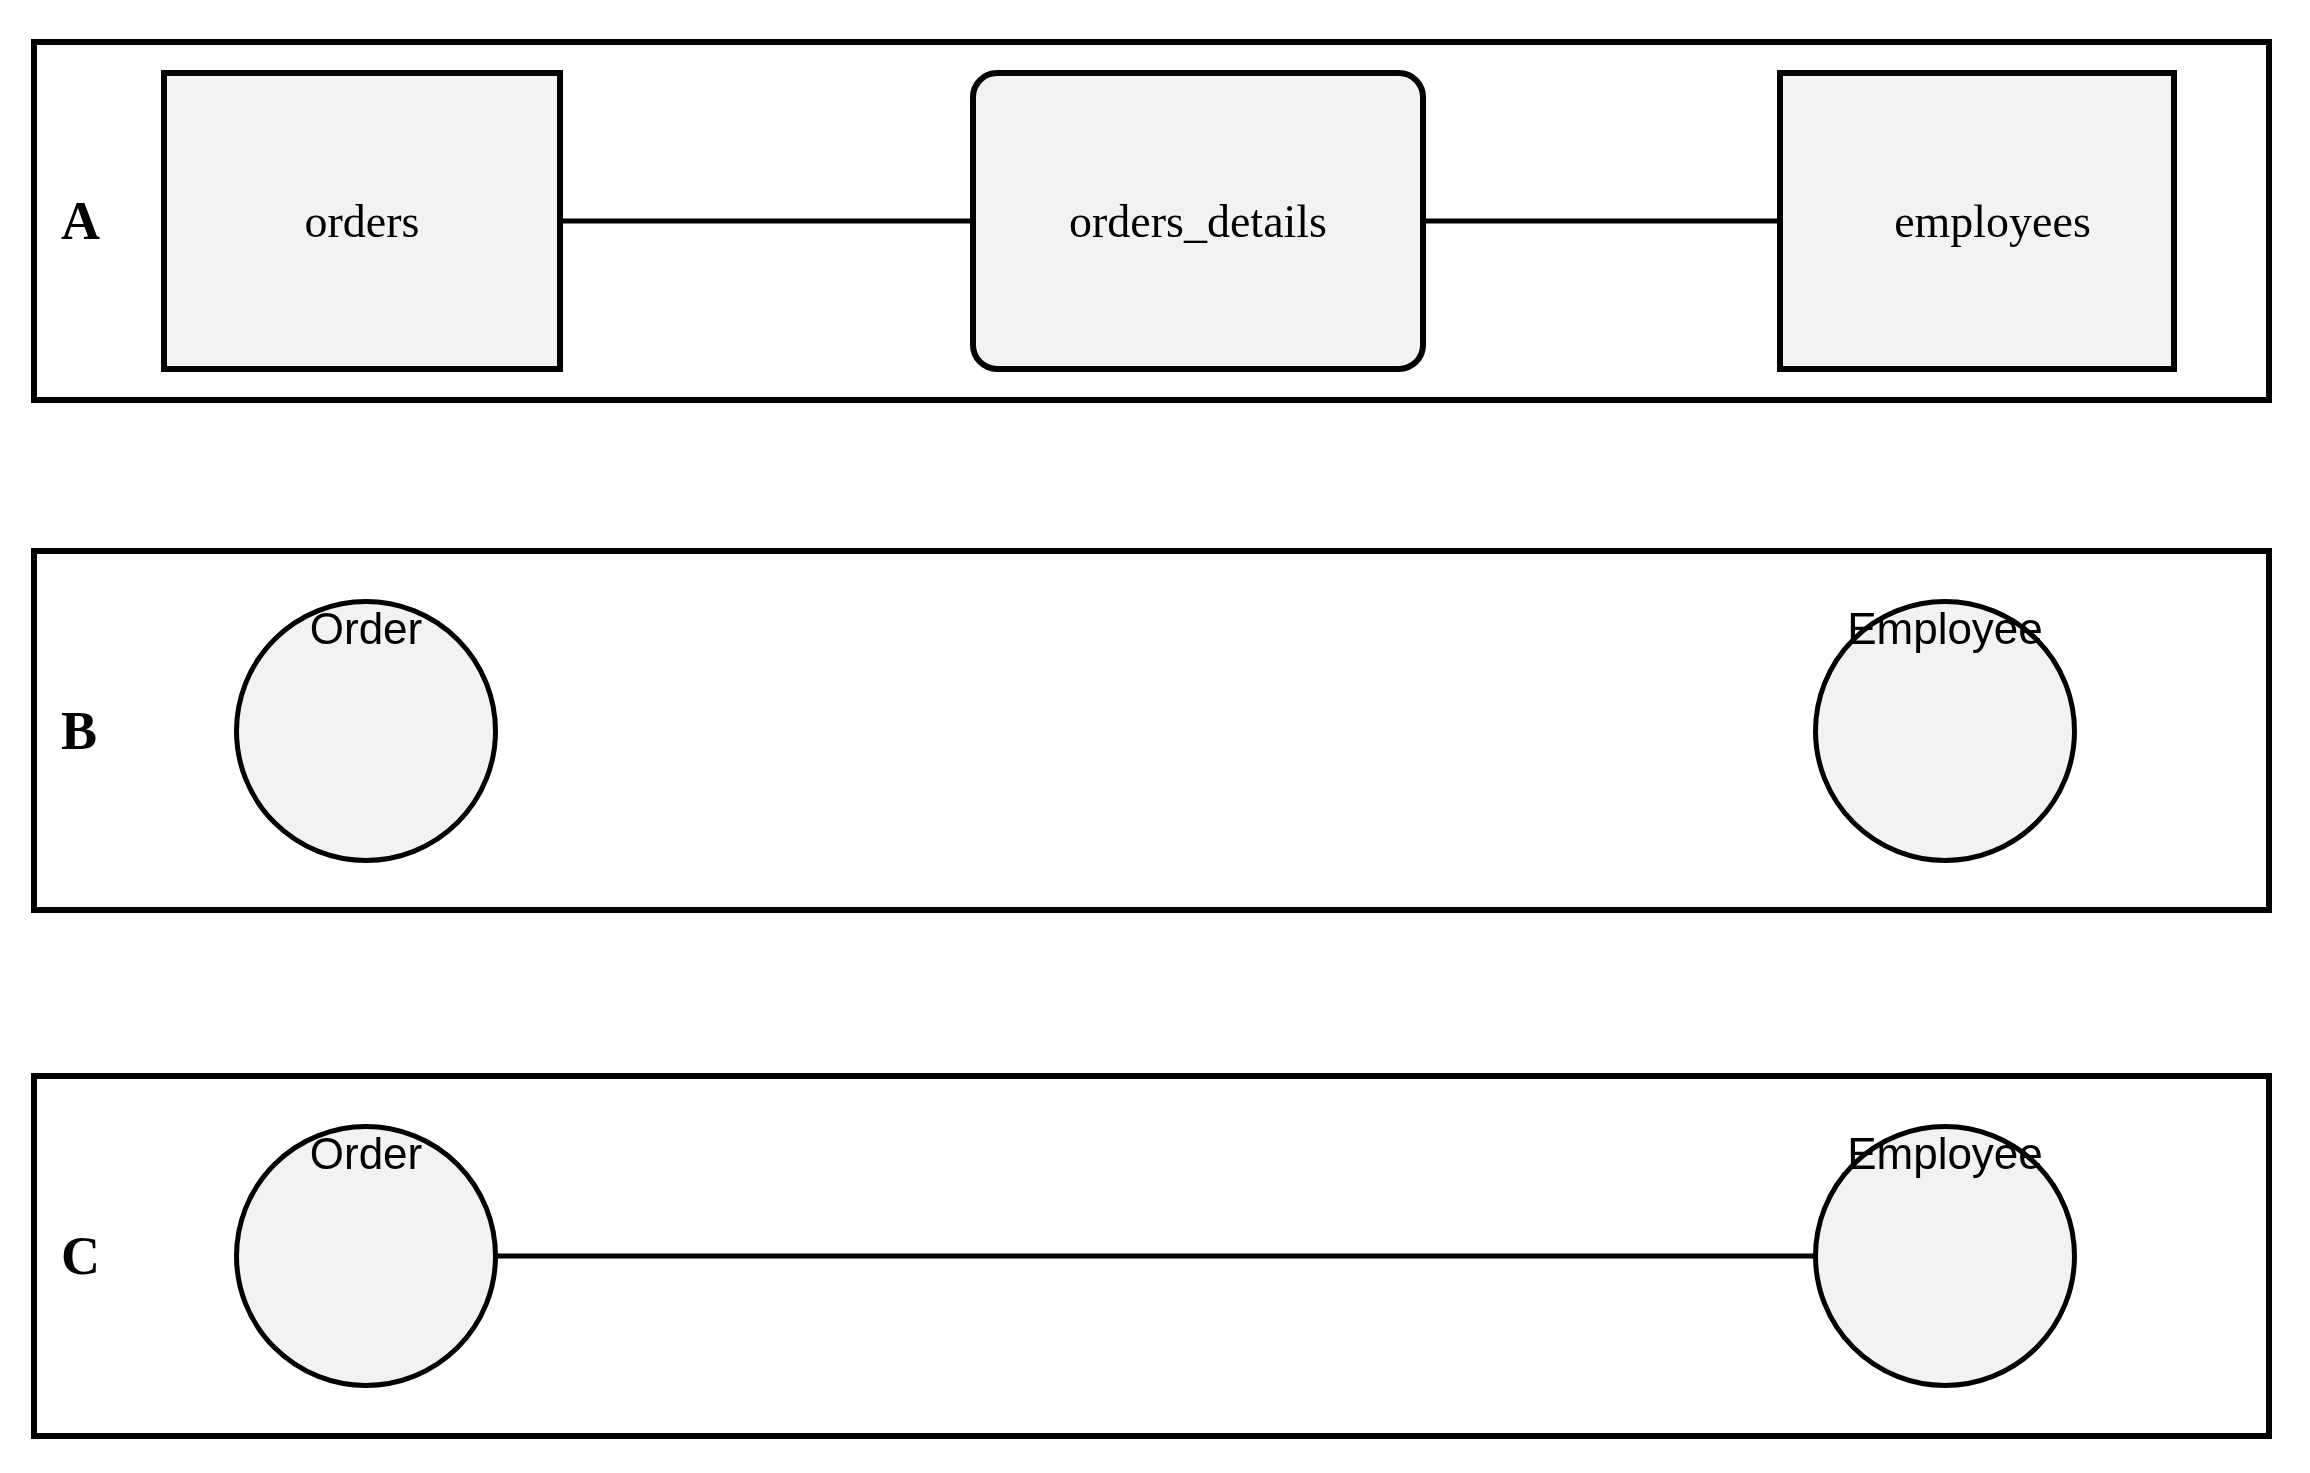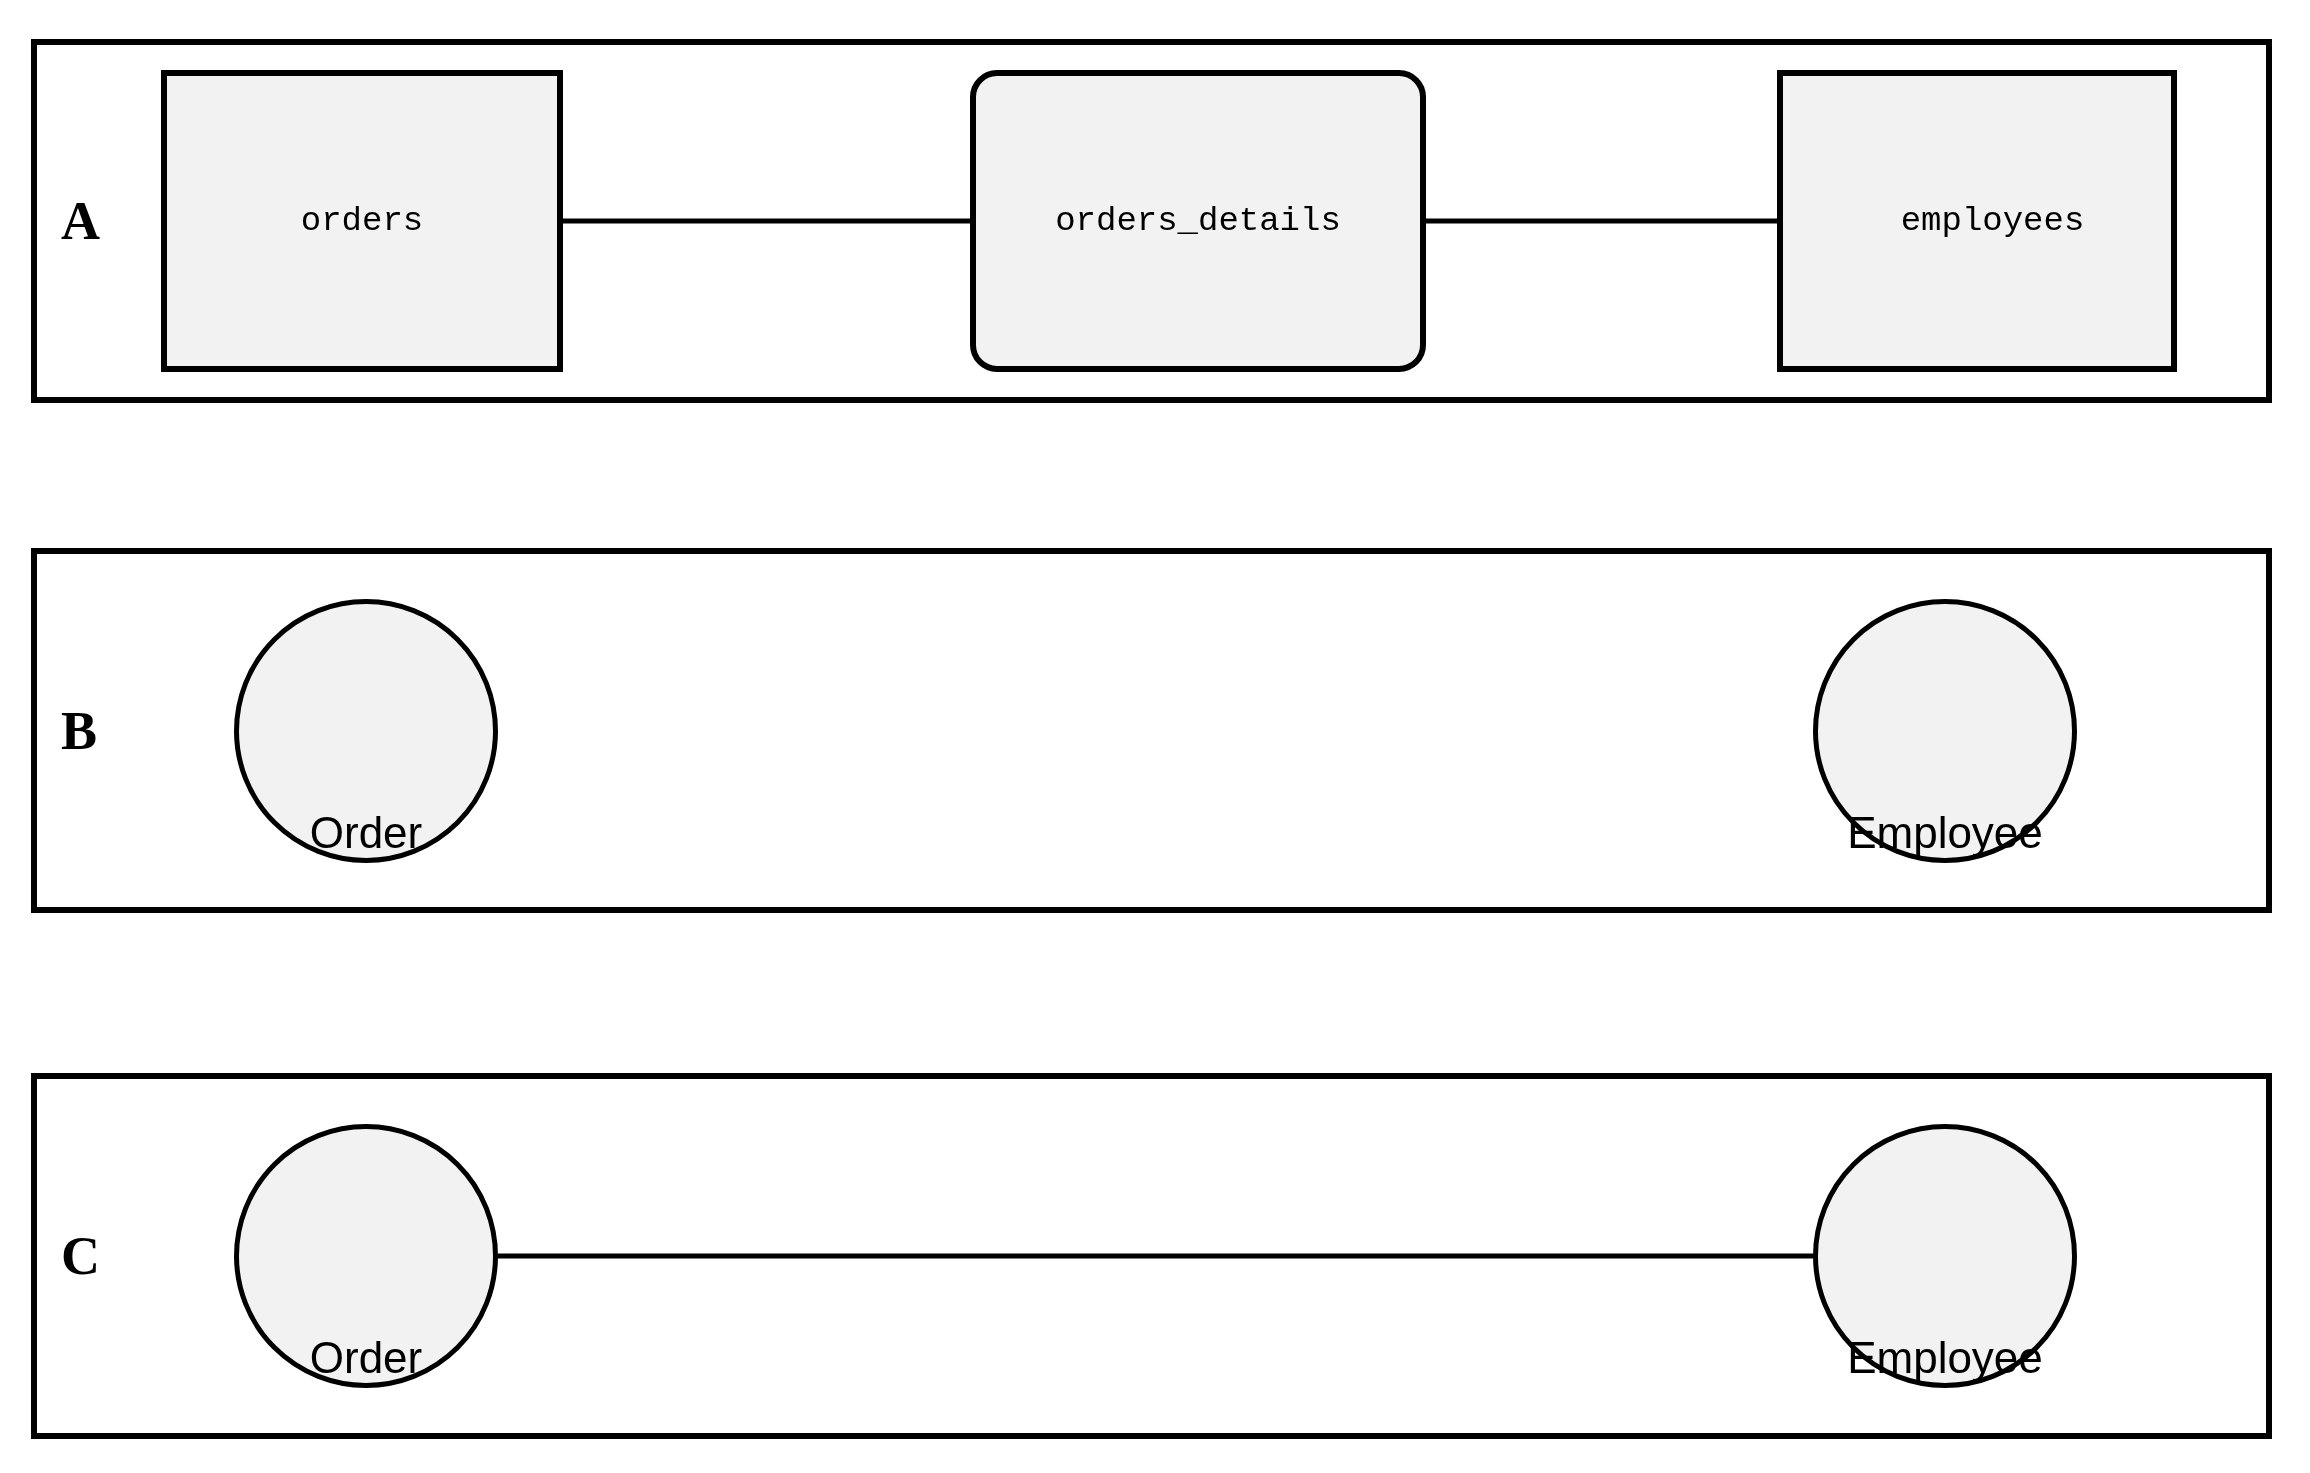--- a/index.html
+++ b/index.html
@@ -50,22 +50,22 @@
     transform: translateY(-50%);
     height: 302px;
     background: #f2f2f2;
     border: 6px solid #000000;
     box-sizing: border-box;
     display: flex;
     align-items: center;
     justify-content: center;
   }
   .table-node .node-label {
-    font-family: Liberation Mono, monospace;
-    font-size: 34px;
+    font-family: Liberation Serif, serif;
+    font-size: 46px;
     color: #000000;
     white-space: nowrap;
   }
   #node-orders         { left: 124px;  width: 402px; }
   #node-orders-details { left: 933px;  width: 456px; border-radius: 27px; }
   #node-employees      { left: 1740px; width: 400px; padding-left: 31px; }
 
   
   .connector {
     position: absolute;
@@ -82,21 +82,21 @@
     position: absolute;
     top: 50%;
     transform: translateY(-50%);
     width: 264px;
     height: 264px;
     border-radius: 50%;
     background: #f2f2f2;
     border: 5px solid #000000;
     box-sizing: border-box;
     display: flex;
-    align-items: flex-end;
+    align-items: flex-start;
     justify-content: center;
   }
   .entity-node .node-label {
     font-family: "Liberation Sans", sans-serif;
     font-size: 44px;
     color: #000000;
     white-space: nowrap;
   }
   .entity-left  { left: 197px; }
   .entity-right { left: 1776px; }

